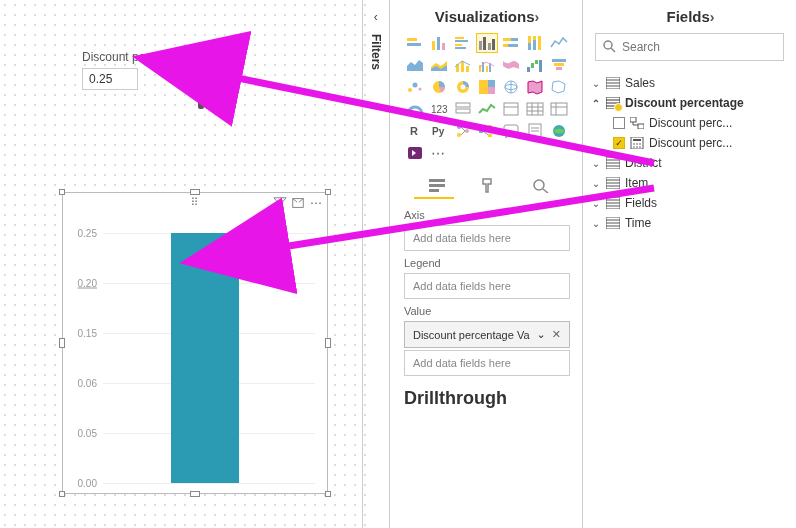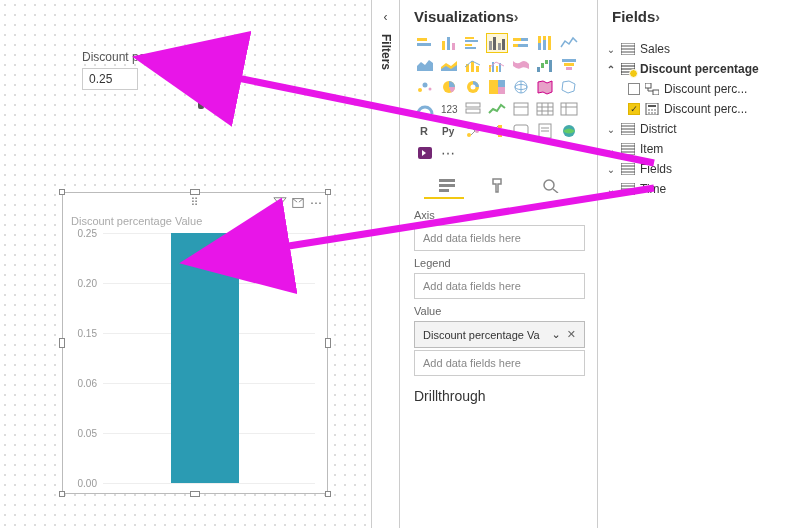--- a/index.html
+++ b/index.html
@@ -29,36 +29,36 @@
   .bar { position:absolute; background:#2b9bb3; }
   .sel-handle { position:absolute; width:6px; height:6px; background:#fff; border:1px solid #888; }
   .sel-mid { width:6px; height:10px; }
   .sel-midv { width:10px; height:6px; }
   
   .filters-tab { width: 28px; height: 528px; border-right: 1px solid #ccc; display:flex; flex-direction:column; align-items:center; padding-top:10px; background:#fff; }
   .filters-tab .chev { font-size:12px; color:#444; margin-bottom:10px; }
   .filters-label { writing-mode: vertical-rl; font-size:12px; font-weight:600; color:#333; }
   
   .viz-pane { width: 198px; height: 528px; border-right: 1px solid #ccc; background:#fff; display:flex; flex-direction:column; }
-  .pane-head { display:flex; justify-content:flex-start; align-items:center; padding: 8px 12px 8px 14px; font-weight:600; font-size:15px; }
+  .pane-head { display:flex; justify-content:center; align-items:center; padding: 8px 12px 8px 14px; font-weight:600; font-size:15px; }
   .pane-head .arr { font-size:14px; color:#555; }
   .viz-grid { display:grid; grid-template-columns: repeat(7, 22px); grid-auto-rows: 20px; gap: 2px; padding: 0 12px 6px 14px; }
   .viz-icn { width:22px; height:20px; display:flex; align-items:center; justify-content:center; }
   .viz-icn.selected { border:1px solid #f2c811; background:#fdf6d9; }
   .viz-icn svg { width:18px; height:16px; }
   .more-icn { font-size:14px; color:#555; letter-spacing:2px; display:inline-block; }
   .well-row { padding: 4px 12px 0 14px; }
   .well-label { font-size:11px; color:#666; margin-bottom:4px; margin-top:6px; }
   .well { border:1px solid #ccc; padding:6px 8px; font-size:11px; color:#888; background:#fff; margin-bottom:2px; display:flex; align-items:center; justify-content:space-between; gap:4px; }
   .well.filled { border:1px solid #bbb; color:#333; background:#f3f3f3; }
   .well.filled .chip-x { color:#666; font-size:11px; }
   .tab-icons { display:flex; gap:26px; padding:6px 14px 2px 34px; }
   .tab-icons .t { width:26px; height:20px; display:flex; align-items:center; justify-content:center; color:#555; }
   .tab-underline { height:2px; background:#f2c811; width:40px; margin-left:24px; }
-  .drill-hdr { font-size:14px; font-weight:400; padding: 10px 14px 6px; }
+  .drill-hdr { font-size:18px; font-weight:700; padding: 10px 14px 6px; }
   
   .fields-pane { flex:1; height:504px; background:#fff; display:flex; flex-direction:column; }
   .search-box { margin:0 12px 6px; border:1px solid #ccc; display:flex; align-items:center; height:28px; padding:0 6px; gap:6px; }
   .search-box input { border:none; outline:none; flex:1; font-size:12px; }
   .tree { padding: 6px 6px 0 6px; }
   .node { display:flex; align-items:center; gap:5px; padding:3px 2px; font-size:12px; color:#333; white-space:nowrap; overflow:hidden; text-overflow:ellipsis; }
   .node .caret { width:10px; display:inline-flex; justify-content:center; color:#555; font-size:10px; }
   .node .tbl { width:14px; height:12px; display:inline-flex; }
   .node.bold { font-weight:600; }
   .child { padding-left: 24px; }
@@ -98,28 +98,27 @@
             </span>
           <span class="tool-icn">
               <svg viewBox="0 0 16 16">
                 <rect x="2" y="3" width="12" height="10" fill="none" stroke="#777"></rect>
                 <path d="M2 3l5 4M14 3l-5 4" stroke="#777"></path>
               </svg>
             </span>
           <span class="tool-icn">⋯</span>
         </span>
       </div>
-      <div class="visual-title">Discount percentage Value</div>
       <div class="chart-area">
         <div class="y-ticks" id="yTicks" style="height: 250px;">
             <div class="y-tick" style="top: 100%;">0.00</div>
             <div class="y-tick" style="top: 80%;">0.05</div>
             <div class="y-tick" style="top: 60%;">0.06</div>
             <div class="y-tick" style="top: 40%;">0.15</div>
-            <div class="y-tick" style="top: 20%;">0.20</div>
+            <div class="y-tick" style="top: 20%; text-decoration: underline;">0.20</div>
             <div class="y-tick" style="top: 0%;">0.25</div>
           </div>
         <div class="grid" id="gridArea" style="height: 250px;">
             <div class="gridline" style="top: 100%;"></div>
             <div class="gridline" style="top: 80%;"></div>
             <div class="gridline" style="top: 60%;"></div>
             <div class="gridline" style="top: 40%;"></div>
             <div class="gridline" style="top: 20%;"></div>
             <div class="gridline" style="top: 0%;"></div>
             <div class="bar" style="left: 32%; width: 32%; bottom: 0px; height: 100%;"></div>
@@ -447,20 +446,27 @@
     </div>
 
     <div class="drill-hdr">Drillthrough</div>
   </div>
 
   <div class="fields-pane">
     <div class="pane-head">
       <span>Fields</span>
       <span class="arr">›</span>
     </div>
+    <div class="search-box">
+      <span><svg width="14" height="14">
+            <circle cx="6" cy="6" r="4" fill="none" stroke="#888" stroke-width="1.5"></circle>
+            <line x1="9" y1="9" x2="13" y2="13" stroke="#888" stroke-width="1.5"></line>
+          </svg></span>
+      <input placeholder="Search" style="">
+    </div>
     <div class="tree">
       <div class="node">
         <span class="caret">⌄</span>
         <span class="tbl">
             <svg viewBox="0 0 14 12">
               <rect x="0" y="0" width="14" height="12" fill="none" stroke="#555"></rect>
               <line x1="0" y1="3" x2="14" y2="3" stroke="#555"></line>
               <line x1="0" y1="6" x2="14" y2="6" stroke="#555"></line>
               <line x1="0" y1="9" x2="14" y2="9" stroke="#555"></line>
             </svg>

